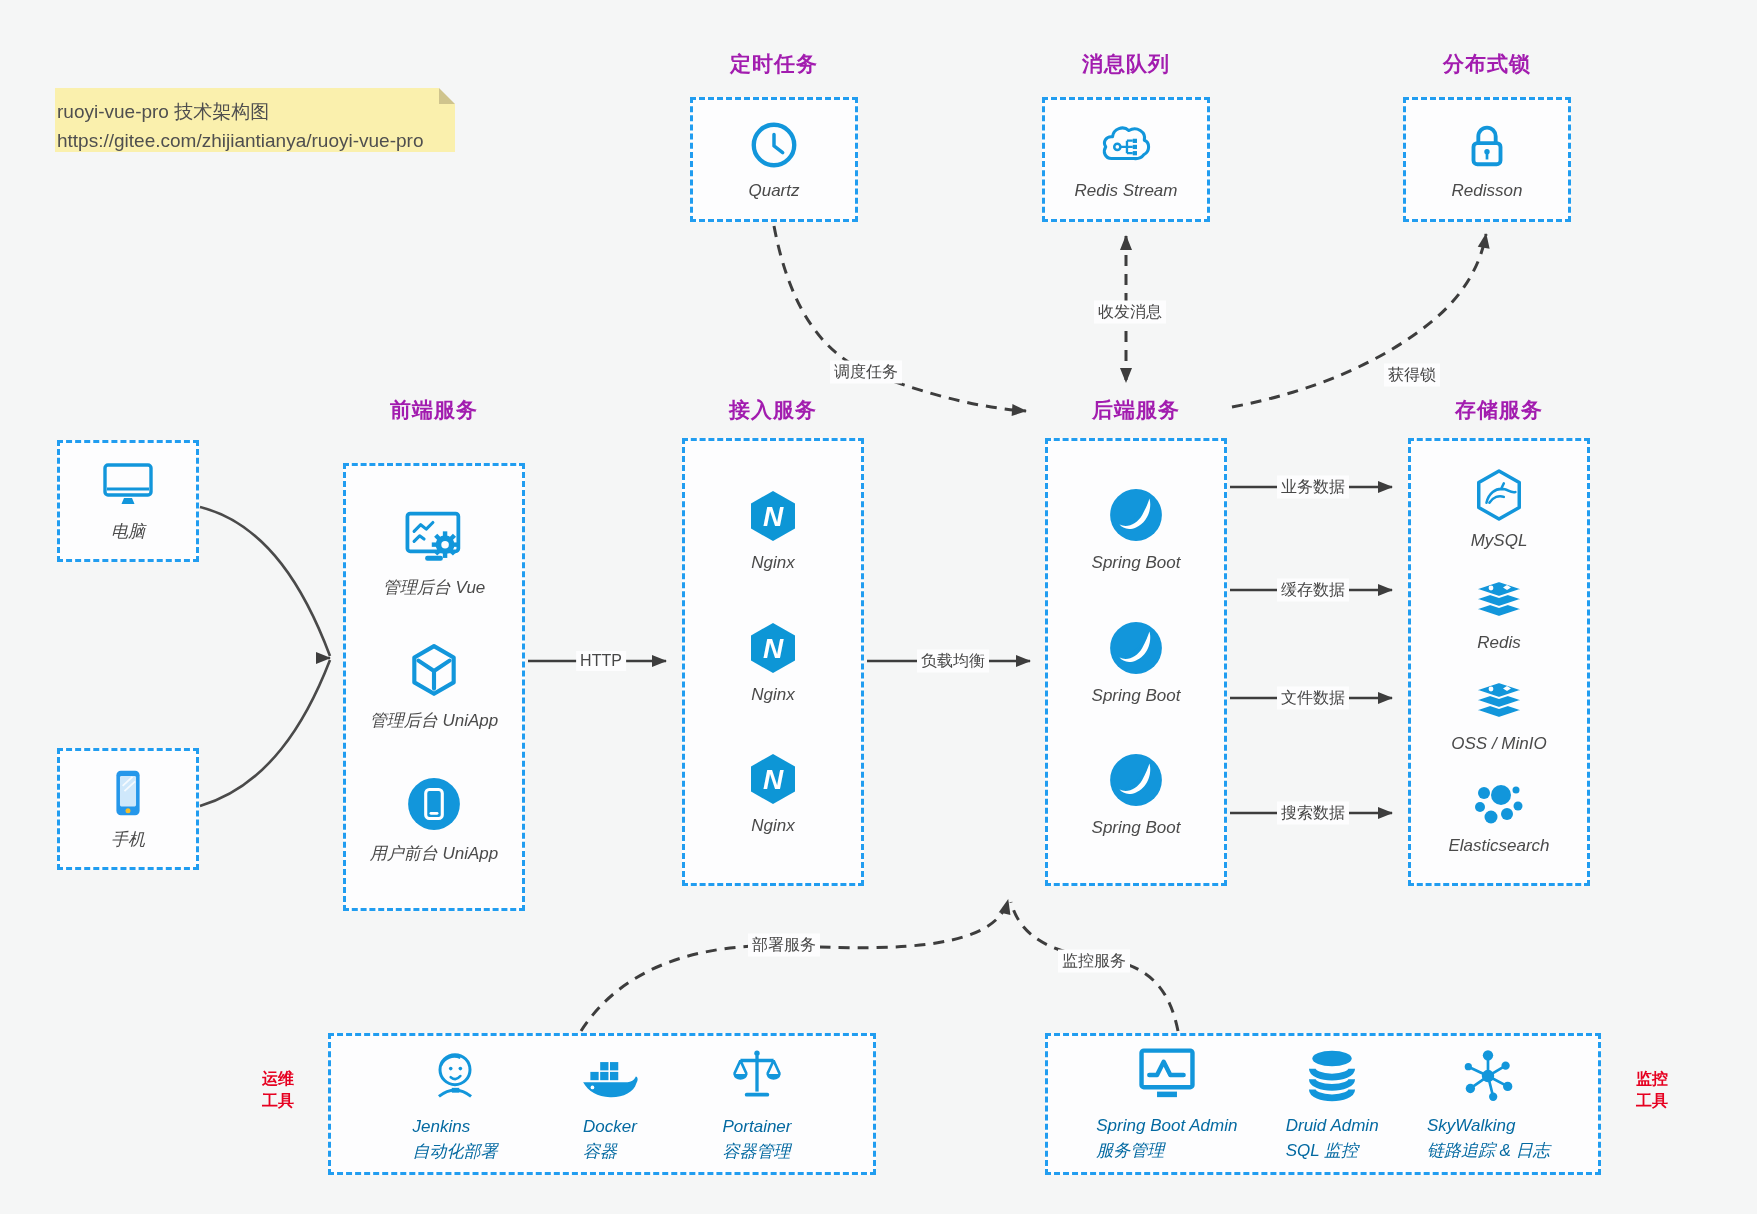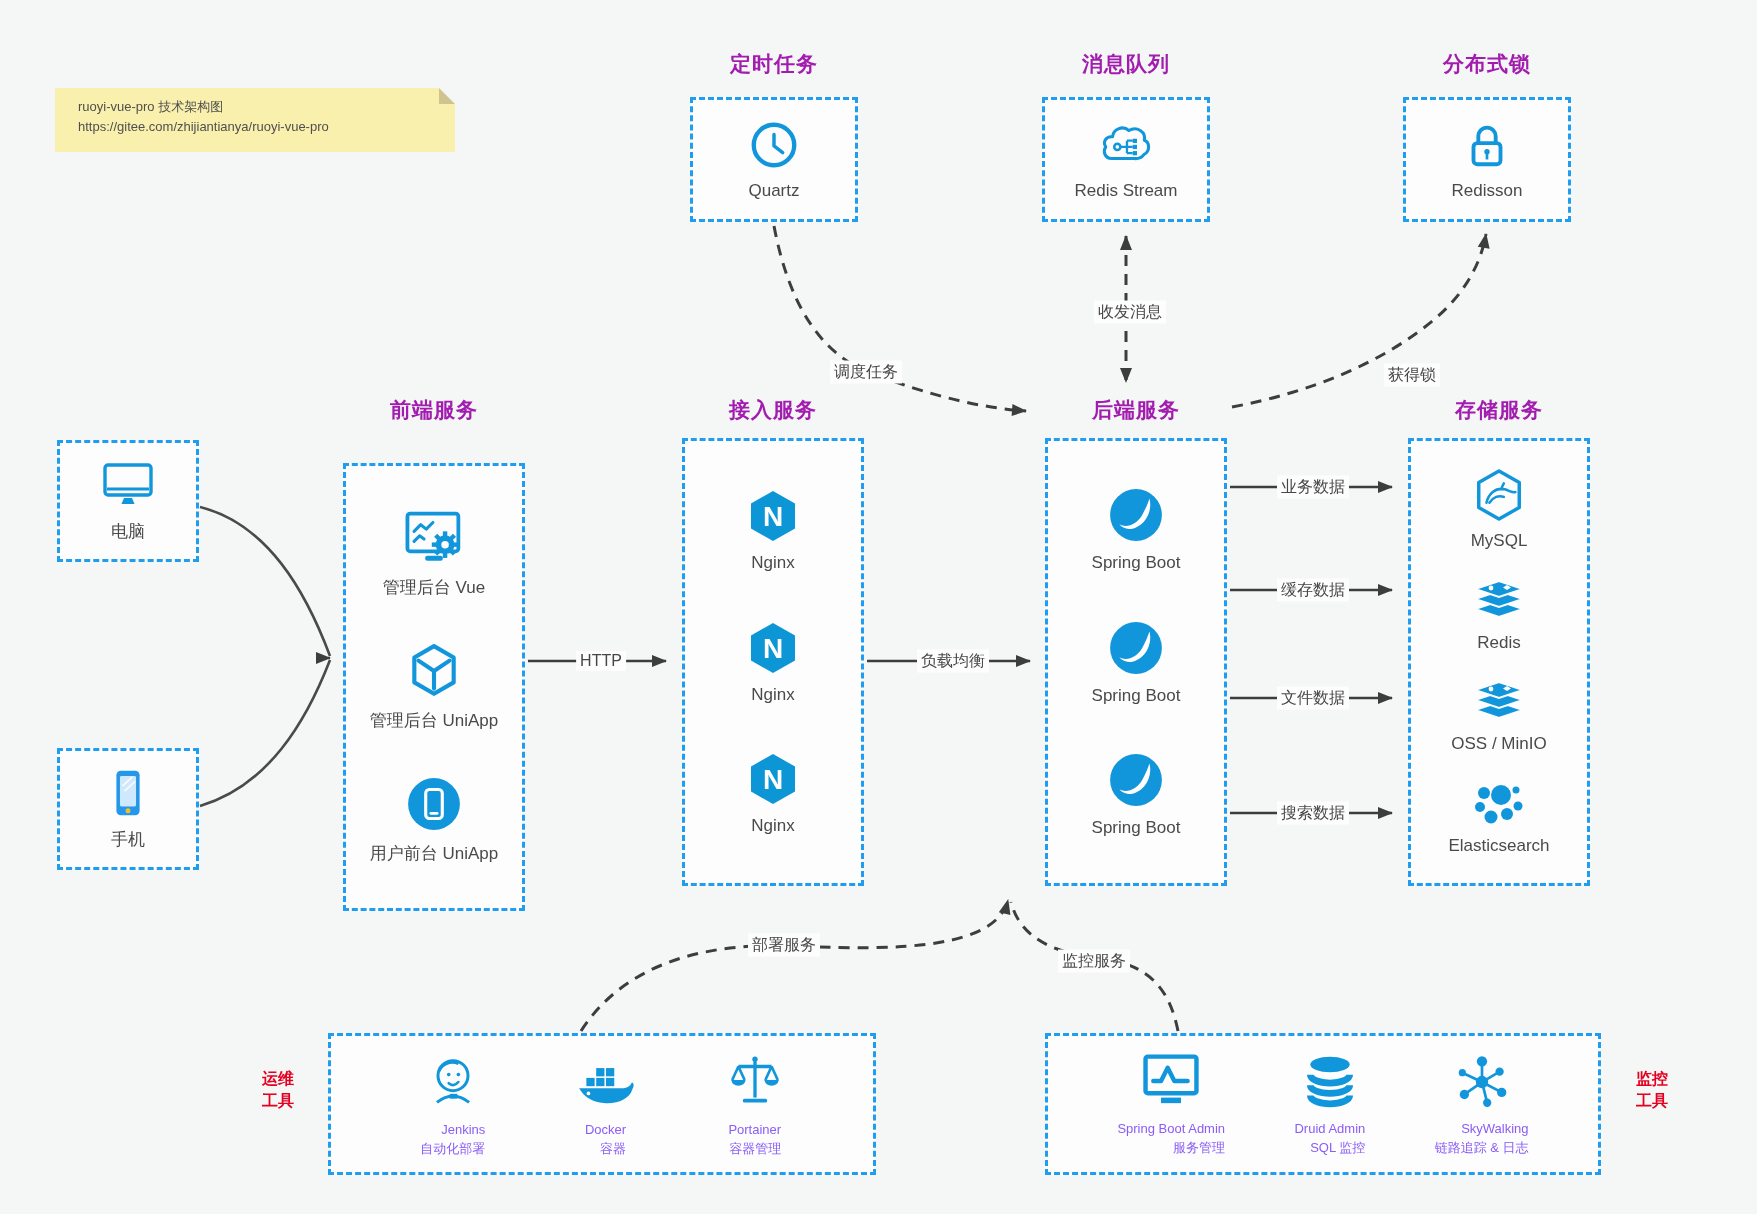--- a/index.html
+++ b/index.html
@@ -1,26 +1,26 @@
 <!DOCTYPE html>
 <html><head>
 <meta charset="utf-8">
 <style>
   html,body{margin:0;padding:0;background:#f5f6f6;font-family:"Liberation Sans","DejaVu Sans",sans-serif;}
   .canvas{position:relative;width:1757px;height:1214px;background:#f5f6f6;overflow:hidden;}
 
   
   .note{position:absolute;left:55px;top:88px;width:400px;height:64px;background:#faf0ad;
-        color:#4f4f4f;font-size:13px;line-height:1.55;padding:9px 0 0 23px;box-sizing:border-box;}
+        color:#4f4f4f;font-size:19px;line-height:1.55;padding:9px 0 0 2px;box-sizing:border-box;}
   .note-fold{position:absolute;right:0;top:0;width:0;height:0;
         border-top:16px solid #f5f6f6;border-left:16px solid #cfc48d;}
 
   
   .panel{position:absolute;border:3px dashed #219df0;background:#fdfdfe;box-sizing:border-box;
-         display:flex;flex-direction:column;justify-content:space-evenly;align-items:center;}
+         display:flex;flex-direction:column;justify-content:space-evenly;align-items:center;font-style:italic;}
   .panel.hrow{flex-direction:row;}
   #panel-quartz{left:690px;top:97px;width:168px;height:125px;}
   #panel-mq{left:1042px;top:97px;width:168px;height:125px;}
   #panel-lock{left:1403px;top:97px;width:168px;height:125px;}
   #panel-pc{left:57px;top:440px;width:142px;height:122px;}
   #panel-phone{left:57px;top:748px;width:142px;height:122px;}
   #panel-frontend{left:343px;top:463px;width:182px;height:448px;}
   #panel-gateway{left:682px;top:438px;width:182px;height:448px;}
   #panel-backend{left:1045px;top:438px;width:182px;height:448px;}
   #panel-storage{left:1408px;top:438px;width:182px;height:448px;}
@@ -34,21 +34,21 @@
   #title-frontend{left:343px;top:396px;width:182px;}
   #title-gateway{left:682px;top:396px;width:182px;}
   #title-backend{left:1045px;top:396px;width:182px;}
   #title-storage{left:1408px;top:396px;width:182px;}
   .side-title{position:absolute;color:#e60020;font-size:16px;font-weight:bold;line-height:1.4;text-align:center;width:64px;}
   #title-ops{left:246px;top:1068px;}
   #title-monitoring{left:1620px;top:1068px;}
 
   .item{display:flex;flex-direction:column;align-items:center;gap:9px;}
   .item .lbl{font-size:17px;color:#4a4a4a;white-space:nowrap;}
-  .lbl2{font-size:13px;color:#8b5cf6;line-height:1.45;text-align:right;white-space:nowrap;}
+  .lbl2{font-size:17px;color:#0369a1;line-height:1.45;text-align:left;white-space:nowrap;}
 
   
   .edge-label{position:absolute;transform:translate(-50%,-50%);font-size:16px;color:#474747;
               background:#fdfdfe;padding:1px 4px;white-space:nowrap;}
   #connectors{position:absolute;left:0;top:0;pointer-events:none;}
 </style>
 </head>
 <body>
 
 <div class="canvas">

